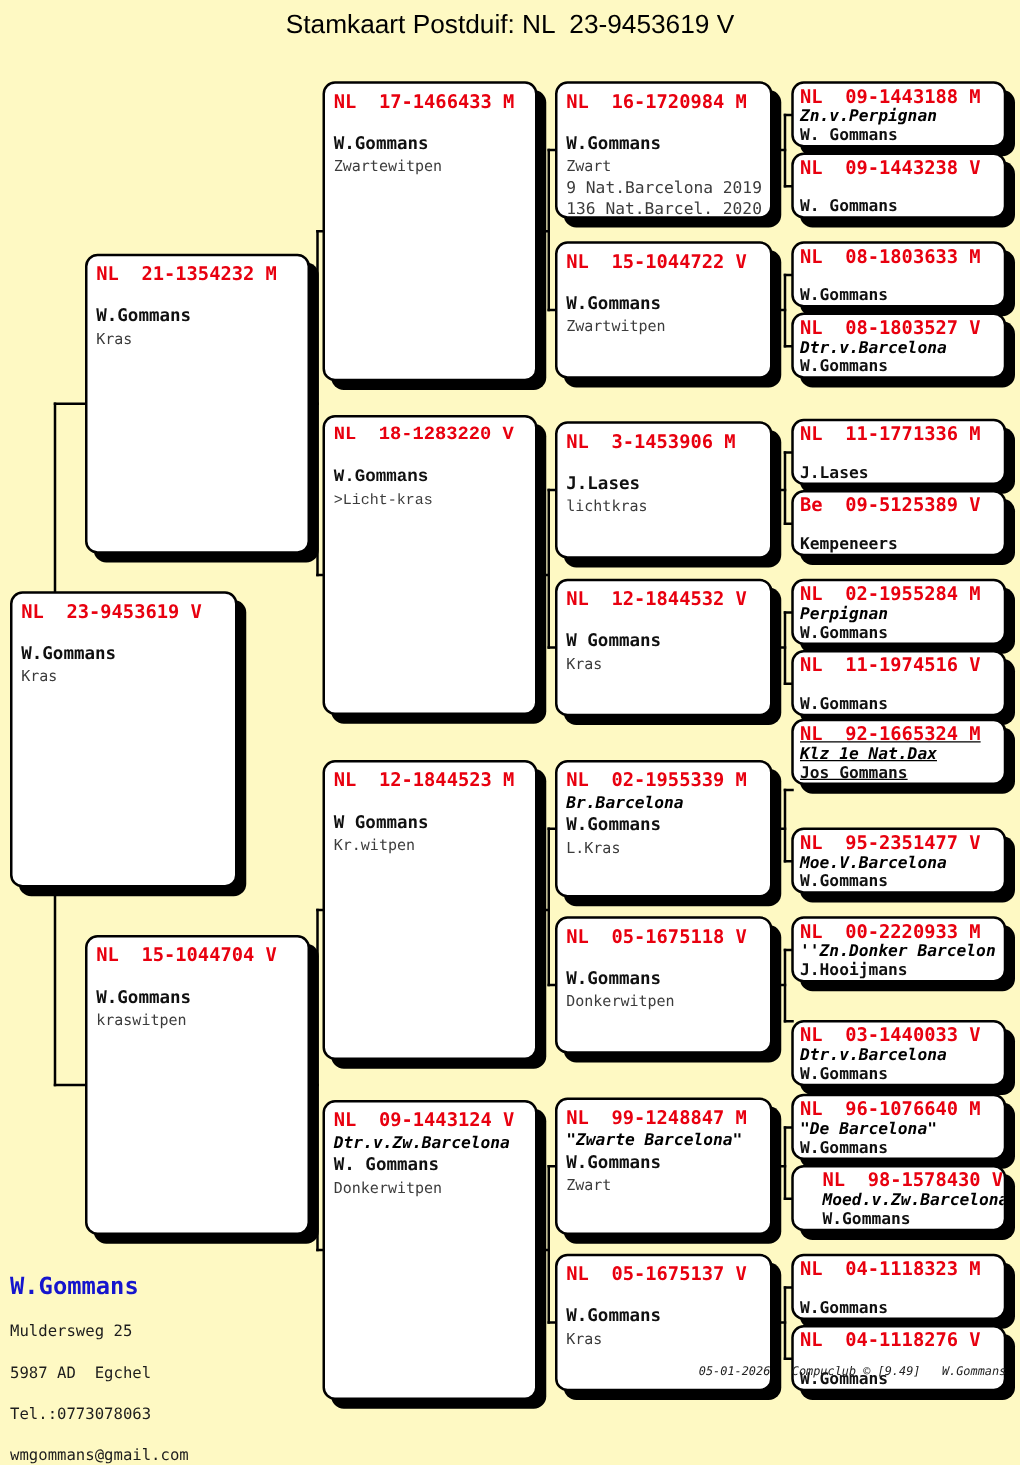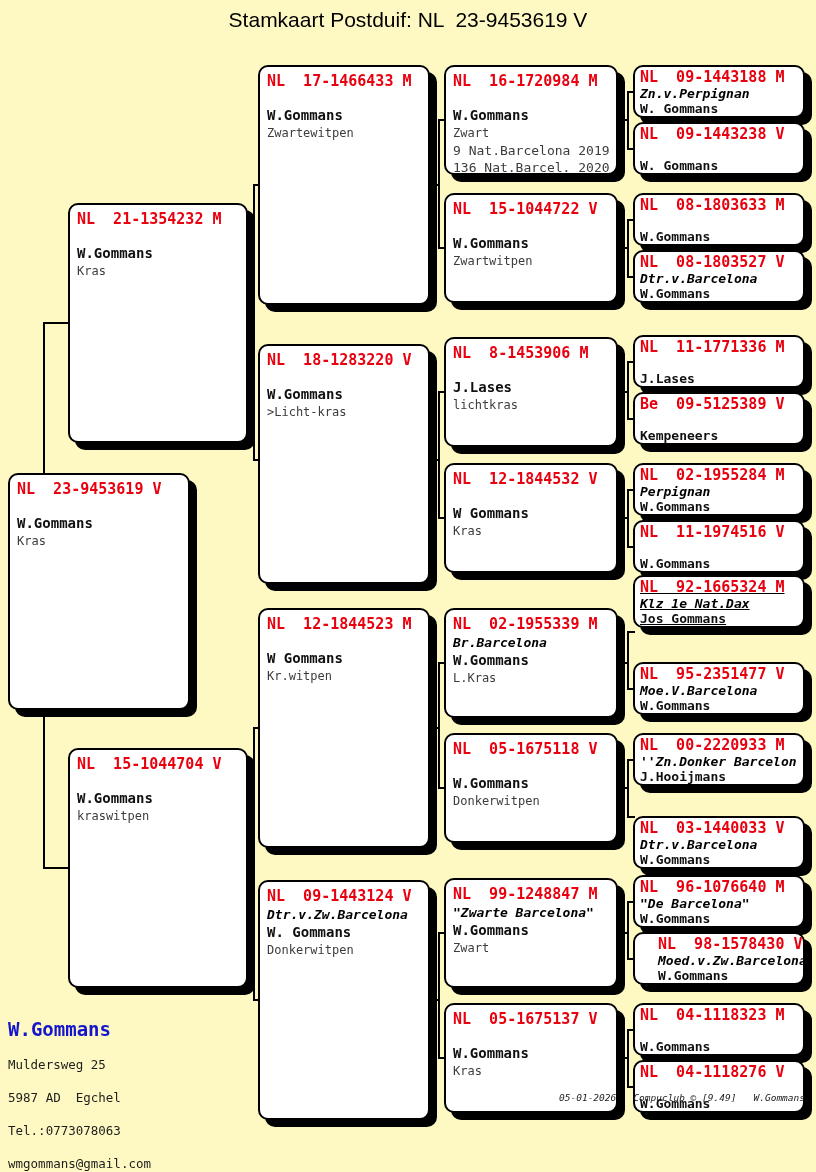--- a/index.html
+++ b/index.html
@@ -121,21 +121,21 @@
         <div class="spacer"></div>
         <div class="owner">W.Gommans</div>
         <div class="desc">kraswitpen</div>
       </div>
       <div class="pbox big" style="left: 258px; top: 65px; width: 172px; height: 240px;">
         <div class="ring">NL  17-1466433 M</div>
         <div class="spacer"></div>
         <div class="owner">W.Gommans</div>
         <div class="desc">Zwartewitpen</div>
       </div>
-      <div class="pbox big" style="left: 258px; top: 344px; width: 172px; height: 240px;">
+      <div class="pbox big" style="left: 258px; top: 332px; width: 172px; height: 240px; font-family: Liberation Mono, monospace;">
         <div class="ring">NL  18-1283220 V</div>
         <div class="spacer"></div>
         <div class="owner">W.Gommans</div>
         <div class="desc">&gt;Licht-kras</div>
       </div>
       <div class="pbox big" style="left: 258px; top: 608px; width: 172px; height: 240px;">
         <div class="ring">NL  12-1844523 M</div>
         <div class="spacer"></div>
         <div class="owner">W Gommans</div>
         <div class="desc">Kr.witpen</div>
@@ -154,21 +154,21 @@
         <div class="extra">9 Nat.Barcelona 2019</div>
         <div class="extra">136 Nat.Barcel. 2020</div>
       </div>
       <div class="pbox med" style="left: 444px; top: 193px; width: 174px; height: 110px;">
         <div class="ring">NL  15-1044722 V</div>
         <div class="spacer"></div>
         <div class="owner">W.Gommans</div>
         <div class="desc">Zwartwitpen</div>
       </div>
       <div class="pbox med" style="left: 444px; top: 337px; width: 174px; height: 110px;">
-        <div class="ring">NL  8-1453906 M</div>
+        <div class="ring">NL  3-1453906 M</div>
         <div class="spacer"></div>
         <div class="owner">J.Lases</div>
         <div class="desc">lichtkras</div>
       </div>
       <div class="pbox med" style="left: 444px; top: 463px; width: 174px; height: 110px;">
         <div class="ring">NL  12-1844532 V</div>
         <div class="spacer"></div>
         <div class="owner">W Gommans</div>
         <div class="desc">Kras</div>
       </div>

